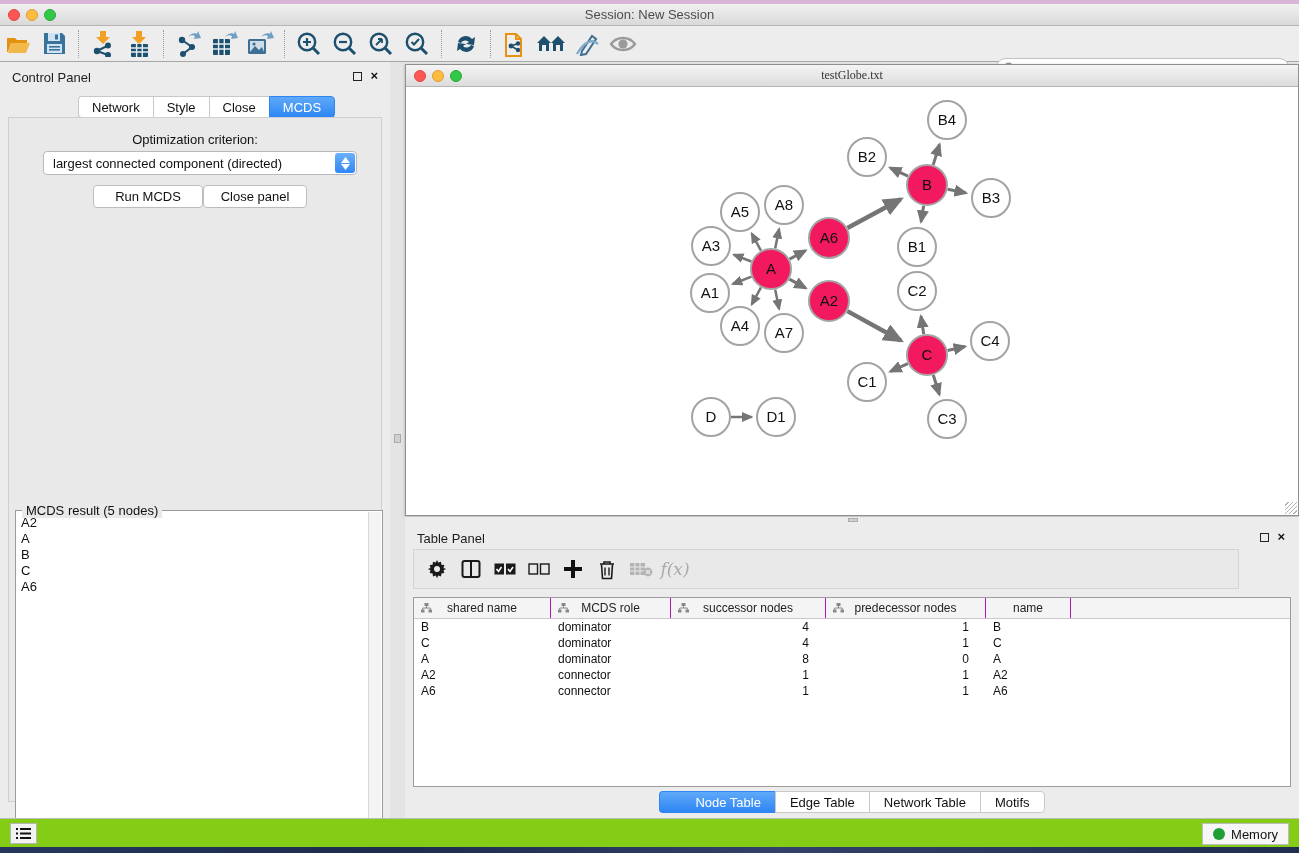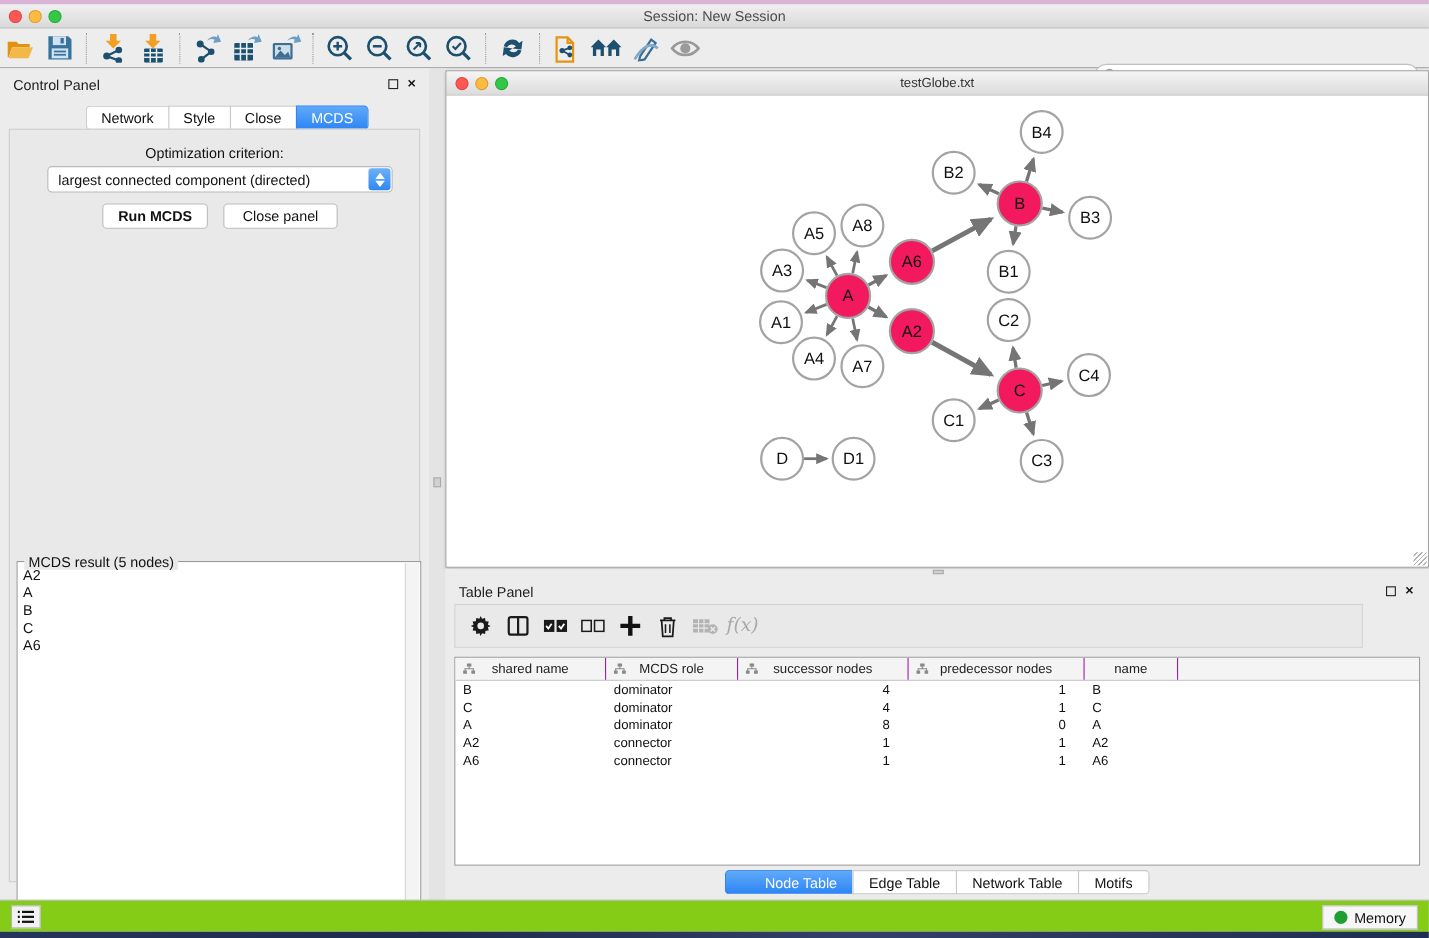--- a/index.html
+++ b/index.html
@@ -49,41 +49,41 @@
   #opt-label { position:absolute; left:0; top:14px; width:100%; text-align:center; font-size:13px; color:#111; }
   #opt-select { position:absolute; left:34px; top:33px; width:314px; height:24px; background:#fff;
     border:1px solid #b9b9b9; border-radius:4px; font-size:13px; color:#111;
     display:flex; align-items:center; padding-left:9px; }
   #opt-spinner { position:absolute; right:1px; top:1px; width:20px; height:20px; border-radius:3px;
     background:linear-gradient(#6cb0f9,#2f87f5); display:flex; flex-direction:column;
     align-items:center; justify-content:center; gap:1px; }
   #opt-spinner svg { display:block; }
   .cp-btn { position:absolute; top:67px; height:23px; background:#fff; border:1px solid #bdbdbd;
     border-radius:4px; font-size:13px; color:#111; display:flex; align-items:center; justify-content:center; }
-  #run-btn { left:84px; width:96px;font-weight:bold; }
+  #run-btn { left:84px; width:110px; }
   #closep-btn { left:194px; width:104px; }
 
   #result-box { position:absolute; left:6px; top:392px; width:368px; height:340px;
     border:1px solid #9b9b9b; background:#fff; }
   #result-legend { position:absolute; left:6px; top:-8px; background:#e9e9e9; padding:0 4px;
     font-size:13px; color:#111; white-space:nowrap; }
   #result-list { position:absolute; left:1px; top:4px; width:344px; height:330px; overflow:hidden;
     font-size:13px; color:#111; padding-left:4px; }
   #result-list .li { height:16px; line-height:16px; }
   #result-scroll { position:absolute; right:1px; top:1px; width:13px; height:333px;
     background:#f4f4f4; border-left:1px solid #d8d8d8; }
 
   #v-splitter { left:390px; top:62px; width:15px; height:756px; background:#e4e4e4; }
   #v-handle { position:absolute; left:4px; top:372px; width:7px; height:9px;
     background:#d0d0d0; border:1px solid #aaa; }
 
   
   #net-window { left:405px; top:64px; width:894px; height:452px; background:#fff;
     border:1px solid #8f8f8f; box-shadow:0 1px 3px rgba(0,0,0,.25); }
-  #net-titlebar { height:22px; background:linear-gradient(#f4f4f4,#dcdcdc); border-bottom:1px solid #b6b6b6; position:relative; }
+  #net-titlebar { height:22px; background:linear-gradient(#f4f4f4,#dcdcdc); border-bottom:1px solid #b6b6b6; position:relative;font-family:Liberation Serif, serif; }
   #net-titlebar .win-title { width:100%; text-align:center; line-height:21px; font-size:12px; color:#333; }
   #net-canvas { position:absolute; left:0; top:22px; width:892px; height:428px; background:#fff; }
   #net-grip { position:absolute; right:1px; bottom:1px; width:12px; height:12px;
     background:repeating-linear-gradient(135deg,transparent,transparent 2px,#b3b3b3 2px,#b3b3b3 3px); }
 
   #h-splitter { left:405px; top:517px; width:894px; height:6px; background:#ececec; }
   #h-handle { position:absolute; left:443px; top:1px; width:10px; height:4px; background:#d0d0d0; border:1px solid #ababab; }
 
   
   #table-panel { left:405px; top:523px; width:894px; height:295px; background:#ececec; }

